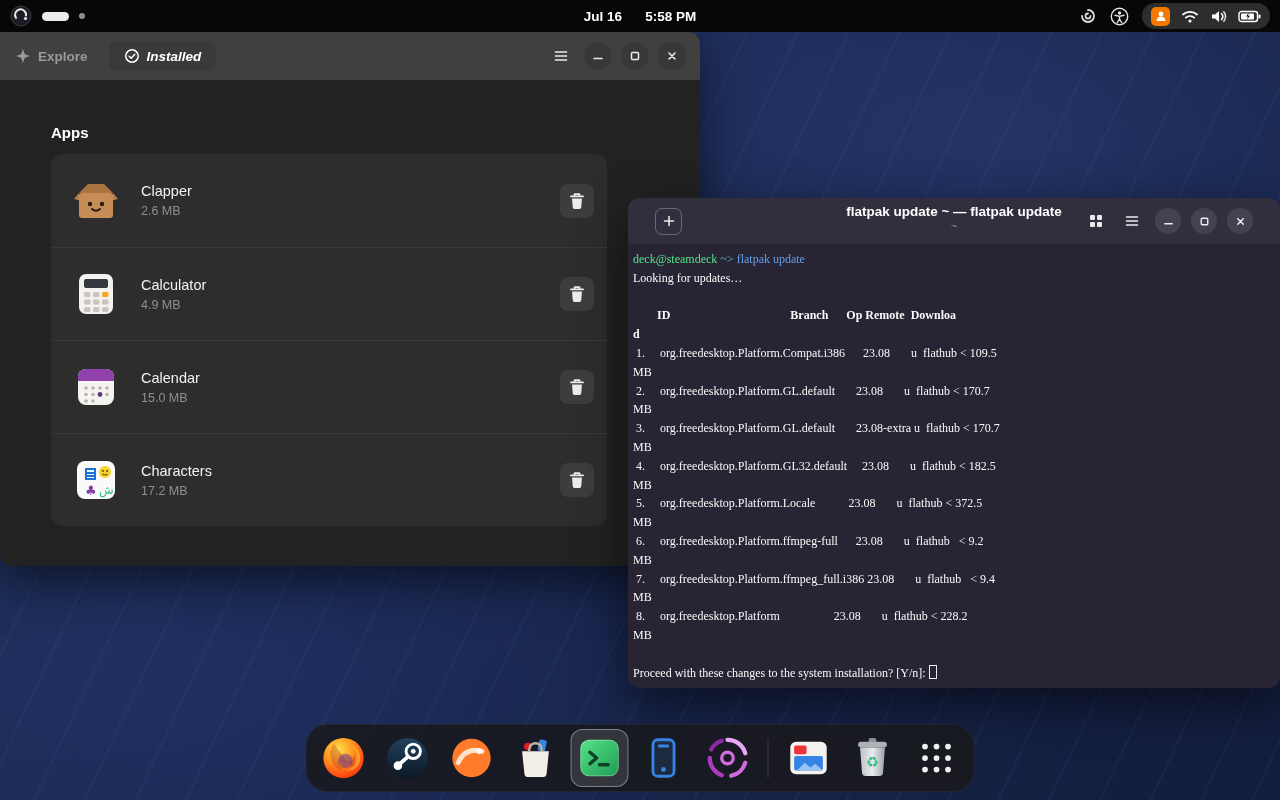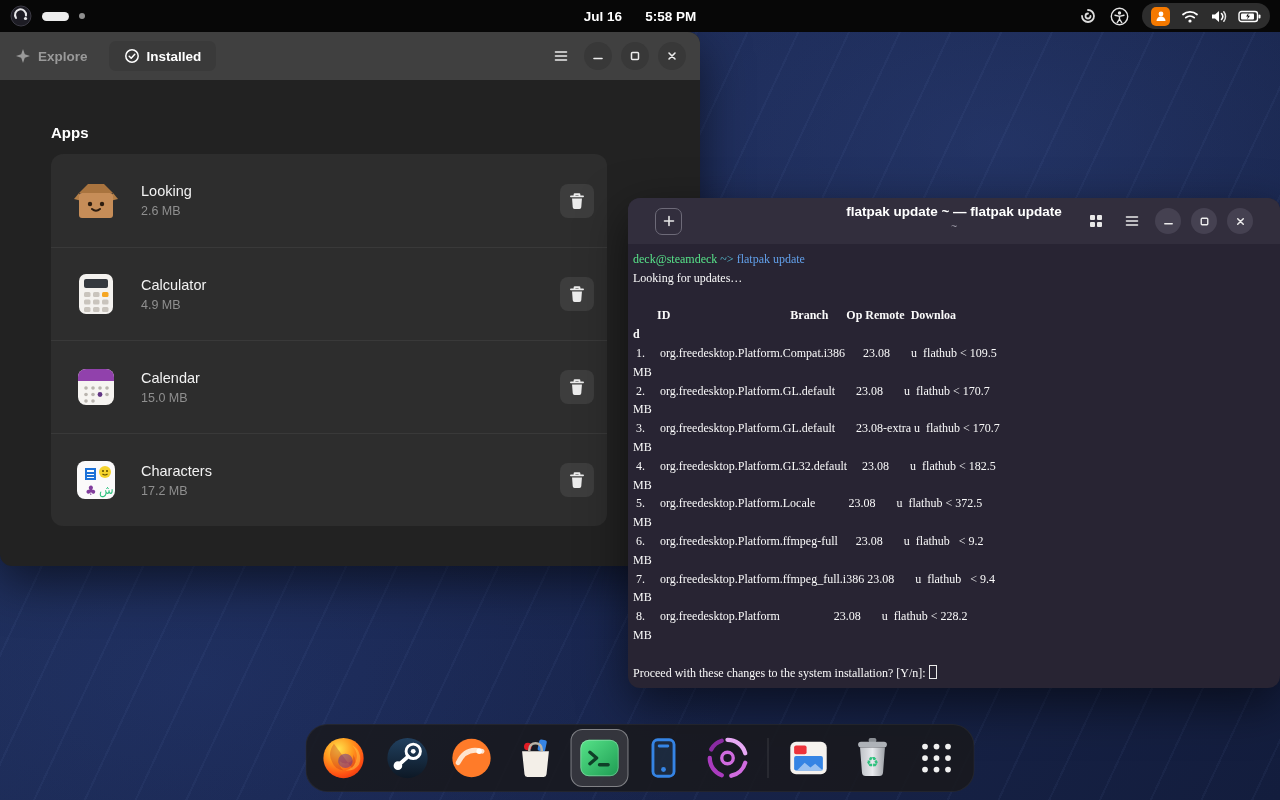--- a/index.html
+++ b/index.html
@@ -27,21 +27,21 @@
 
   
   .window{position:absolute;box-shadow:0 16px 48px rgba(0,0,0,.55);}
 
   
   .software{left:0;top:32px;width:700px;height:534px;background:#222222;border-radius:0 12px 12px 12px;z-index:10;overflow:hidden;}
   .sw-header{height:48px;position:relative;display:flex;align-items:center;justify-content:flex-start;background:#404040;}
   .sw-tabs{display:flex;gap:6px;}
   .tab{display:flex;align-items:center;gap:7px;padding:7px 15px;border-radius:7px;border:none;background:transparent;
     color:#9a9a9a;font-weight:700;font-size:13.5px;font-family:inherit;cursor:default;}
-  .tab.selected{background:#3a3a3a;color:#fff;}
+  .tab.selected{background:#3a3a3a;color:#fff;font-style:italic;}
   .sw-controls{position:absolute;right:14px;top:0;height:48px;display:flex;align-items:center;gap:9px;}
   .icon-btn{width:28px;height:28px;border-radius:50%;border:none;background:transparent;display:flex;align-items:center;justify-content:center;color:#e9e9e9;padding:0;}
   .icon-btn.circle{background:#383838;}
   .sw-body{padding:0 0 0 51px;}
   .apps-heading{font-size:15px;font-weight:700;color:#fff;margin:44px 0 13px;}
   .card{width:556px;border-radius:12px;background:#2d2d2d;overflow:hidden;}
   .app-row{display:flex;align-items:center;height:93px;padding:0 13px 0 21px;}
   .app-row + .app-row{border-top:1px solid rgba(255,255,255,.06);}
   .app-icon{width:48px;height:48px;margin-right:21px;flex:none;}
   .app-icon svg{width:48px;height:48px;display:block;}
@@ -197,21 +197,21 @@
                 <polygon points="7,16 16,7 32,7 41,16" fill="#a9743f"></polygon>
                 <polygon points="7,16 2,22 10,24" fill="#b37e47"></polygon>
                 <polygon points="41,16 46,22 38,24" fill="#b37e47"></polygon>
                 <rect x="7" y="16" width="34" height="25" rx="3" fill="#c68d58"></rect>
                 <circle cx="18" cy="27" r="2.2" fill="#2d1d10"></circle>
                 <circle cx="30" cy="27" r="2.2" fill="#2d1d10"></circle>
                 <path d="M20 32 q4 3.4 8 0" stroke="#2d1d10" stroke-width="2" fill="none" stroke-linecap="round"></path>
               </svg>
             </div>
             <div class="app-meta">
-              <div class="app-name">Looking</div>
+              <div class="app-name">Clapper</div>
               <div class="app-size">2.6 MB</div>
             </div>
             <button class="trash-btn">
               <svg width="18" height="18" viewBox="0 0 16 16" fill="#ececec">
                 <path d="M6 1.2 a1 1 0 0 0 -1 1 V3 H2.6 a.8.8 0 1 0 0 1.6 h10.8 a.8.8 0 1 0 0 -1.6 H11 v-.8 a1 1 0 0 0 -1 -1 z M6.6 2.6 h2.8 V3 H6.6 z"></path>
                 <path d="M3.6 5.8 h8.8 l-.6 7.7 a1.6 1.6 0 0 1 -1.6 1.5 H5.8 a1.6 1.6 0 0 1 -1.6 -1.5 z"></path>
               </svg>
             </button>
           </div>
           <div class="app-row">

